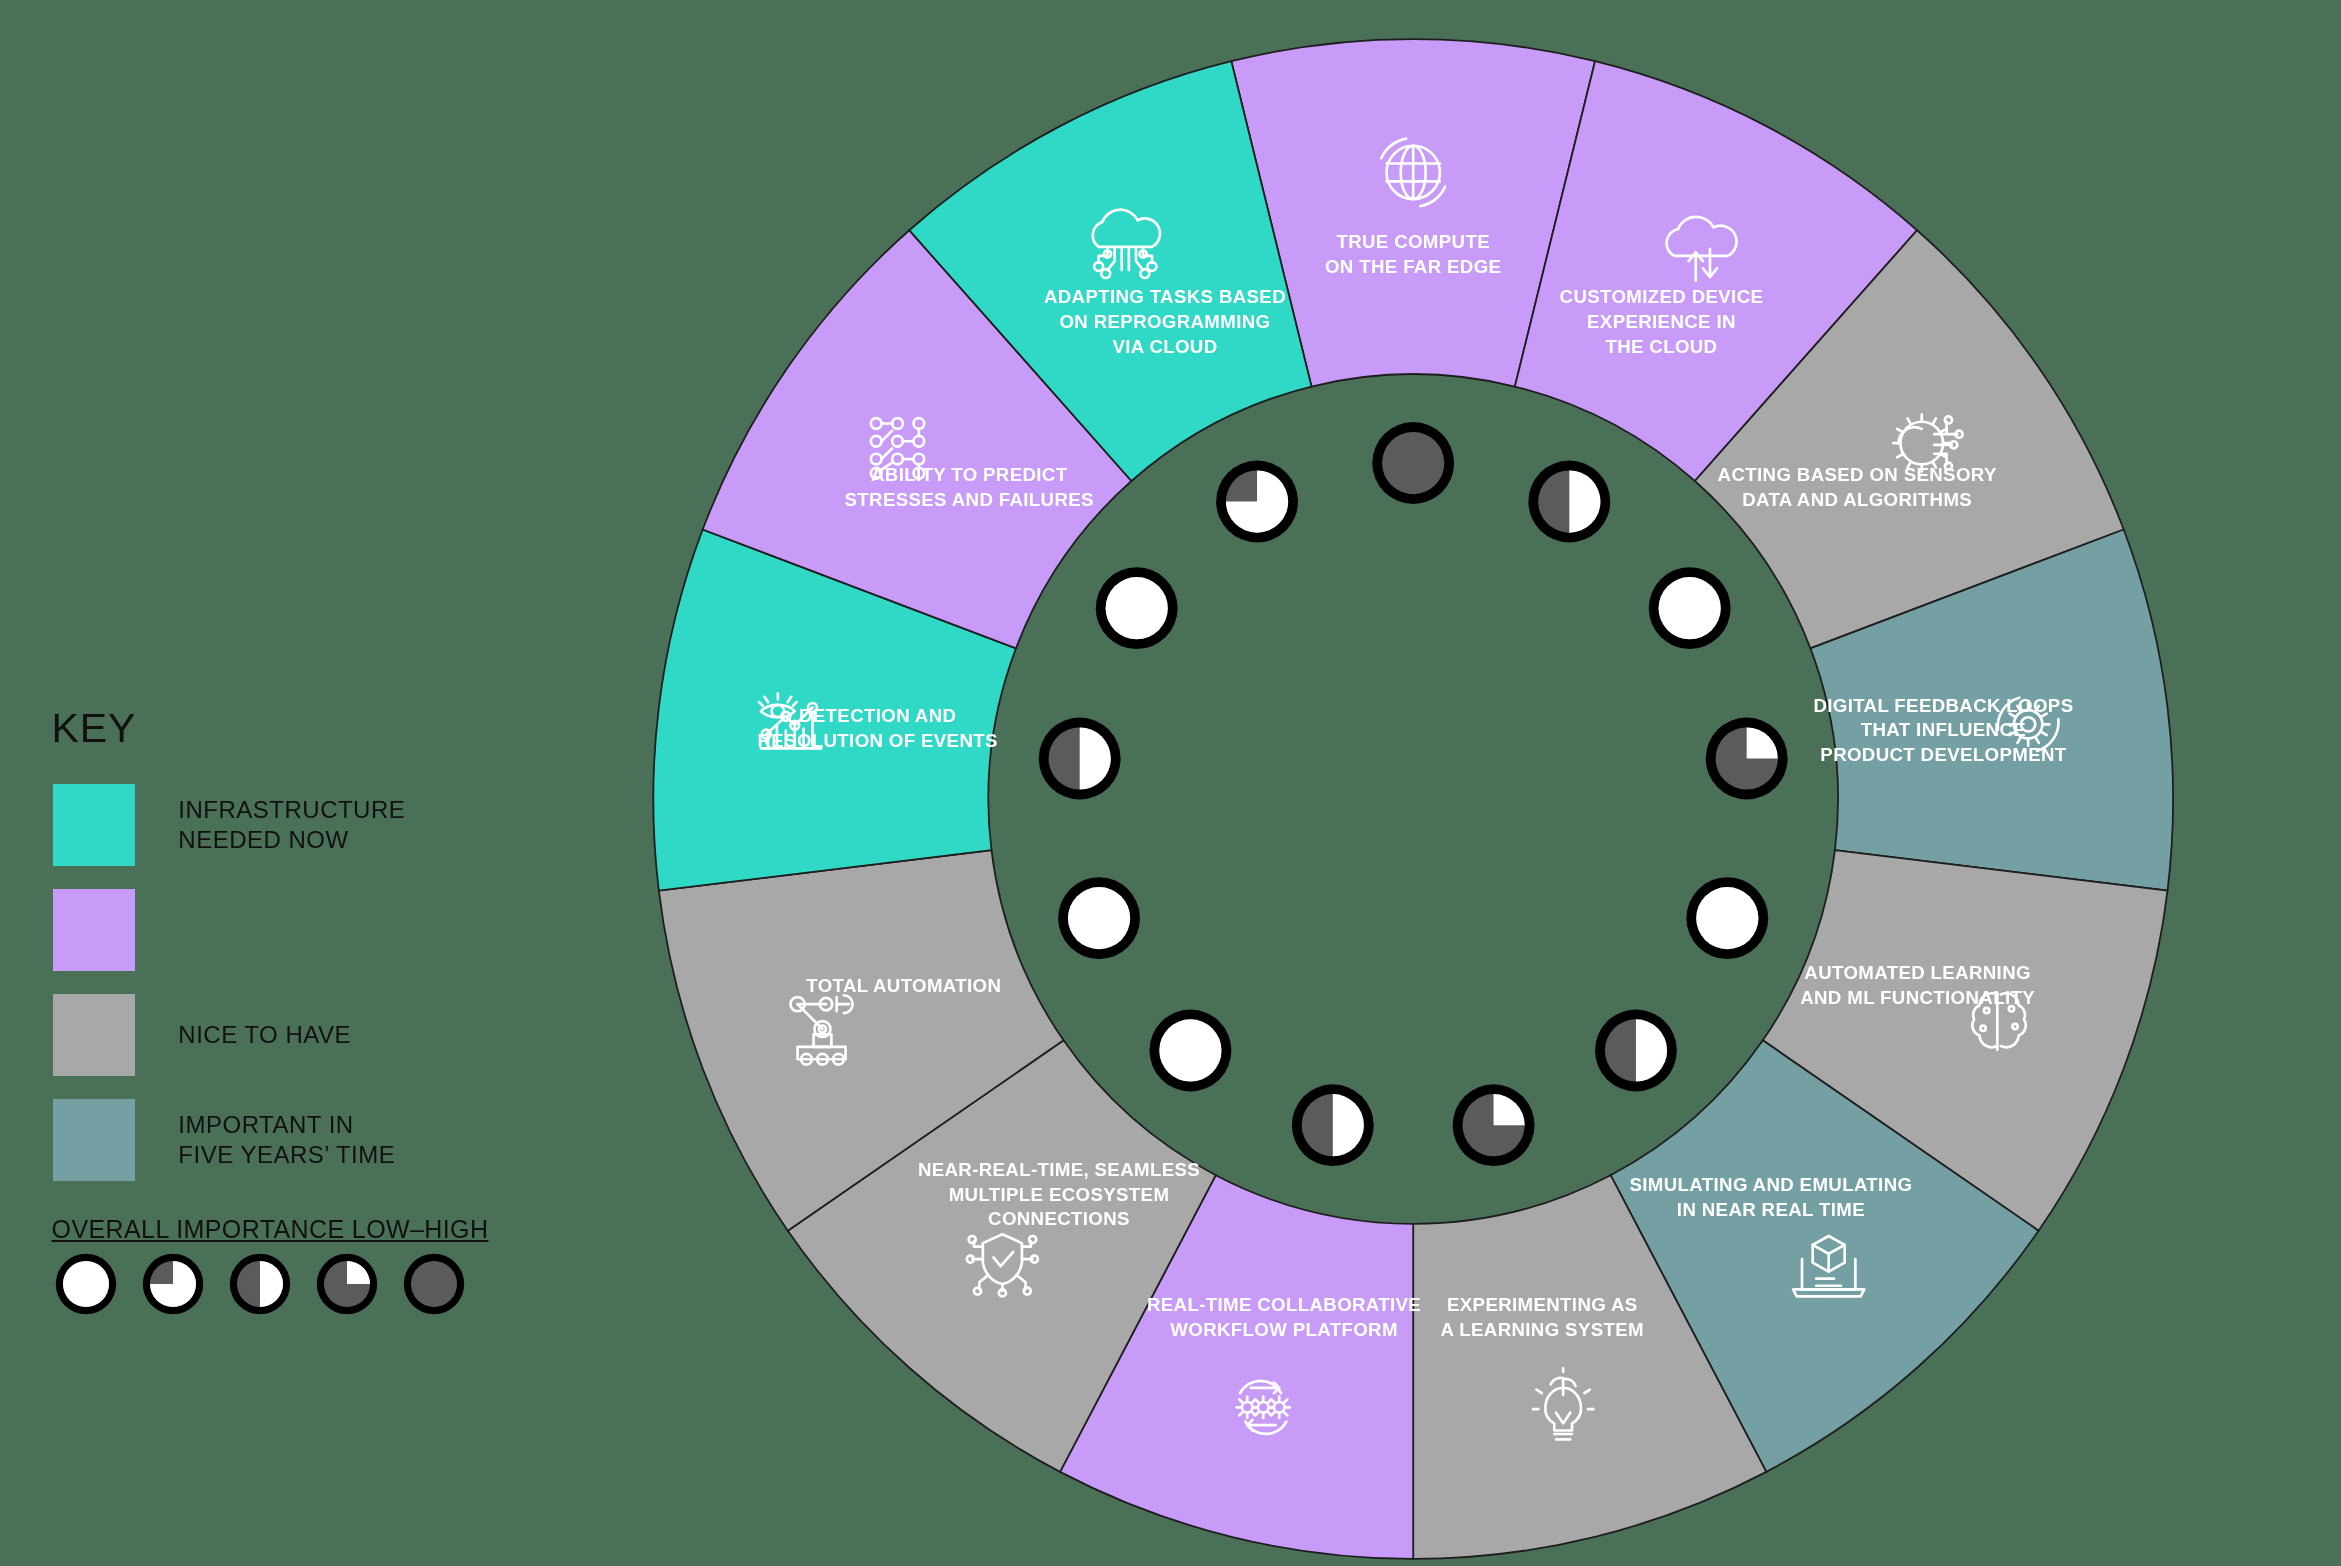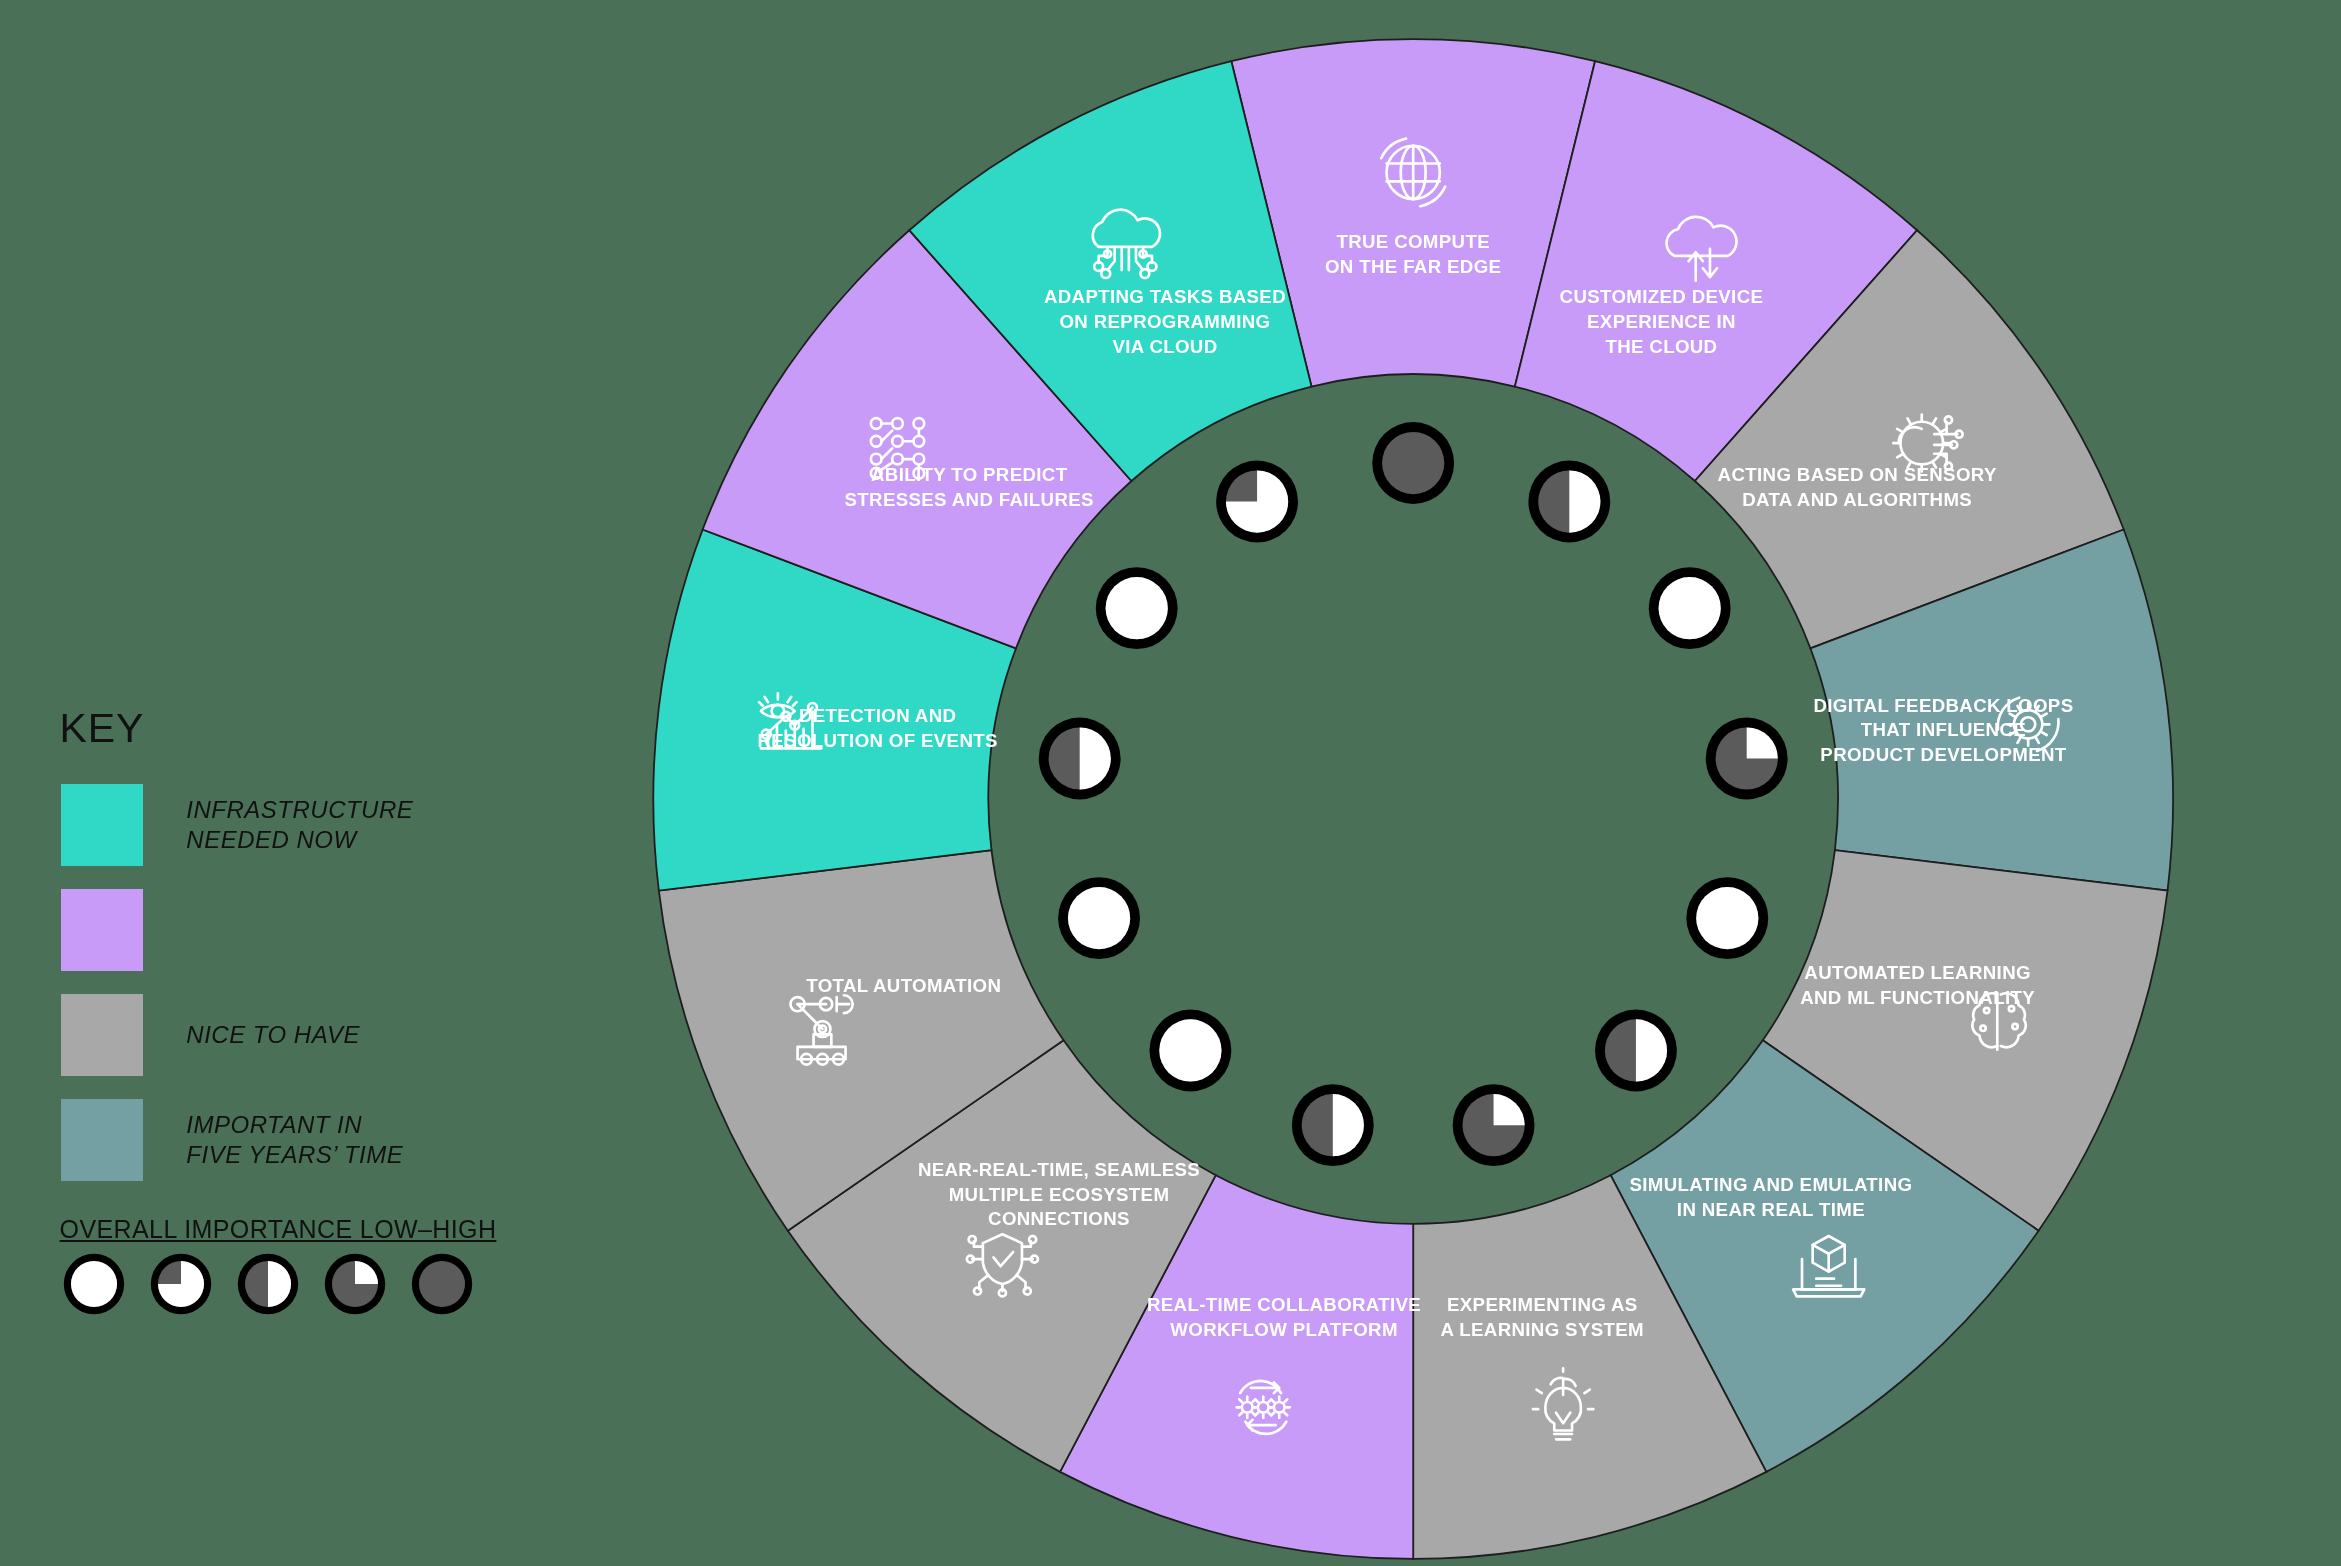--- a/index.html
+++ b/index.html
@@ -4,27 +4,27 @@
 <style>
   html,body{margin:0;padding:0;background:#4a7058;}
   body{width:2342px;height:1566px;position:relative;overflow:hidden;
        font-family:"Liberation Sans",sans-serif;}
   #stage{position:absolute;inset:0;margin-top:24px;}
   svg{display:block;}
 
   .seg-label{font-size:21px;font-weight:700;fill:#ffffff;letter-spacing:.4px;}
 
   
-  #key{position:absolute;left:16px;top:684px;width:569px;padding-left:24px;}
+  #key{position:absolute;left:8px;top:684px;width:569px;padding-left:24px;}
   #key-title{font-size:41px;font-weight:400;color:#111;letter-spacing:0.9px;
              padding-left:19.6px;line-height:1;margin-bottom:23px;}
   .key-row{display:flex;align-items:center;height:105px;}
   .swatch{width:82px;height:82px;margin-left:21.3px;flex:0 0 auto;}
   .key-text{margin-left:43px;font-size:24px;font-weight:400;color:#111;
-            line-height:1.25;letter-spacing:0.5px;white-space:pre-line;font-style:italic;}
+            line-height:1.25;letter-spacing:0.5px;white-space:pre-line;}
   #importance-title{font-size:25px;font-weight:400;color:#111;letter-spacing:0.4px;
                     margin:23px 0 9px 19.6px;text-decoration:underline;}
   #importance-row{display:flex;align-items:center;gap:25px;margin-left:23px;}
 </style>
 </head>
 <body>
 
 <div id="stage">
   <svg id="wheel-svg" width="2342" height="1566" viewBox="0 0 2635 1762">
     <g id="segments">

